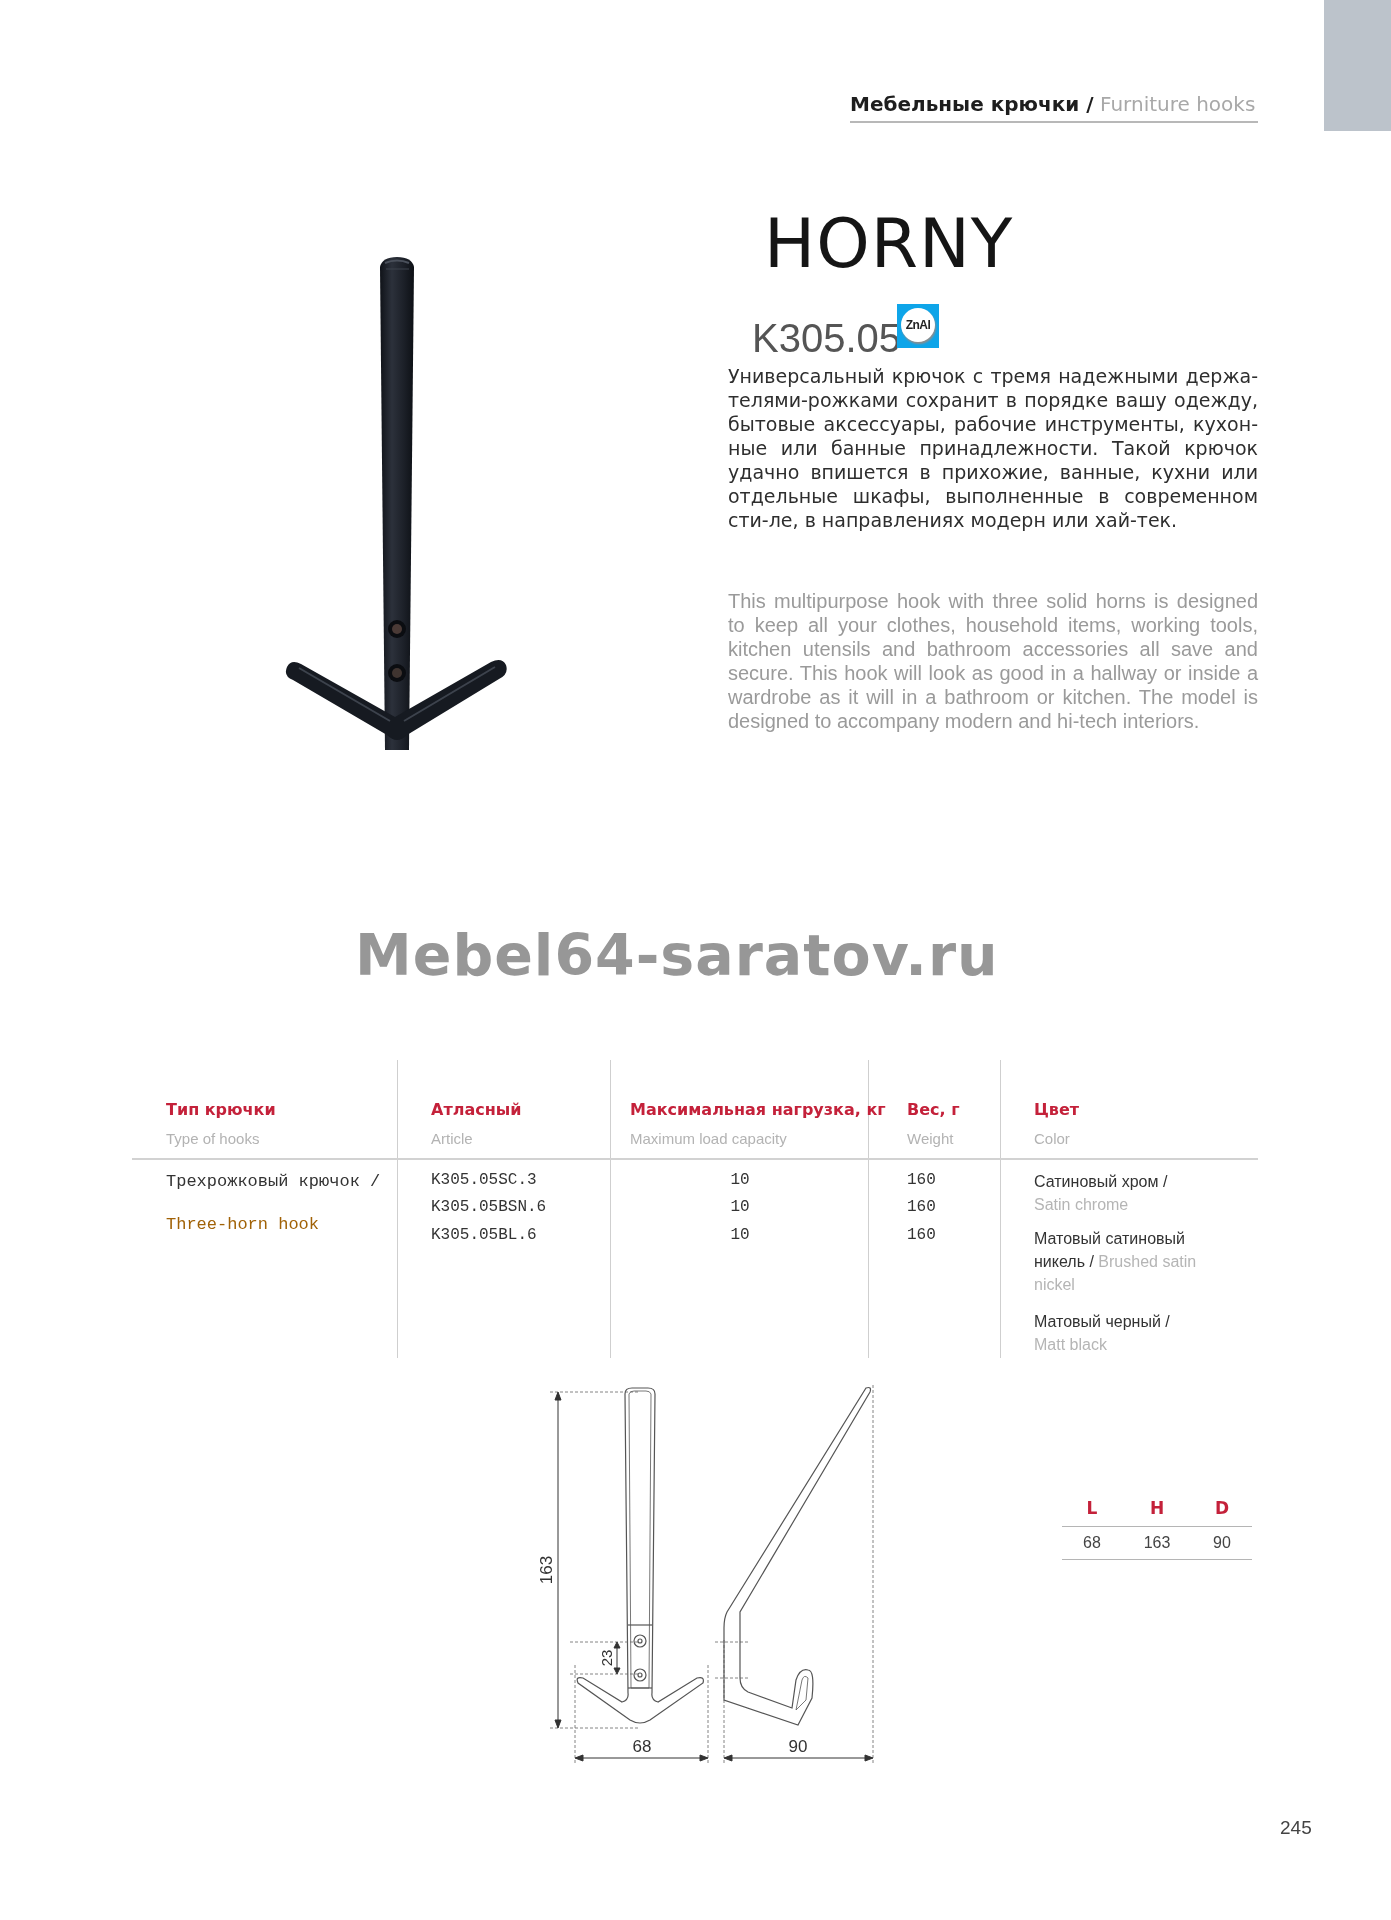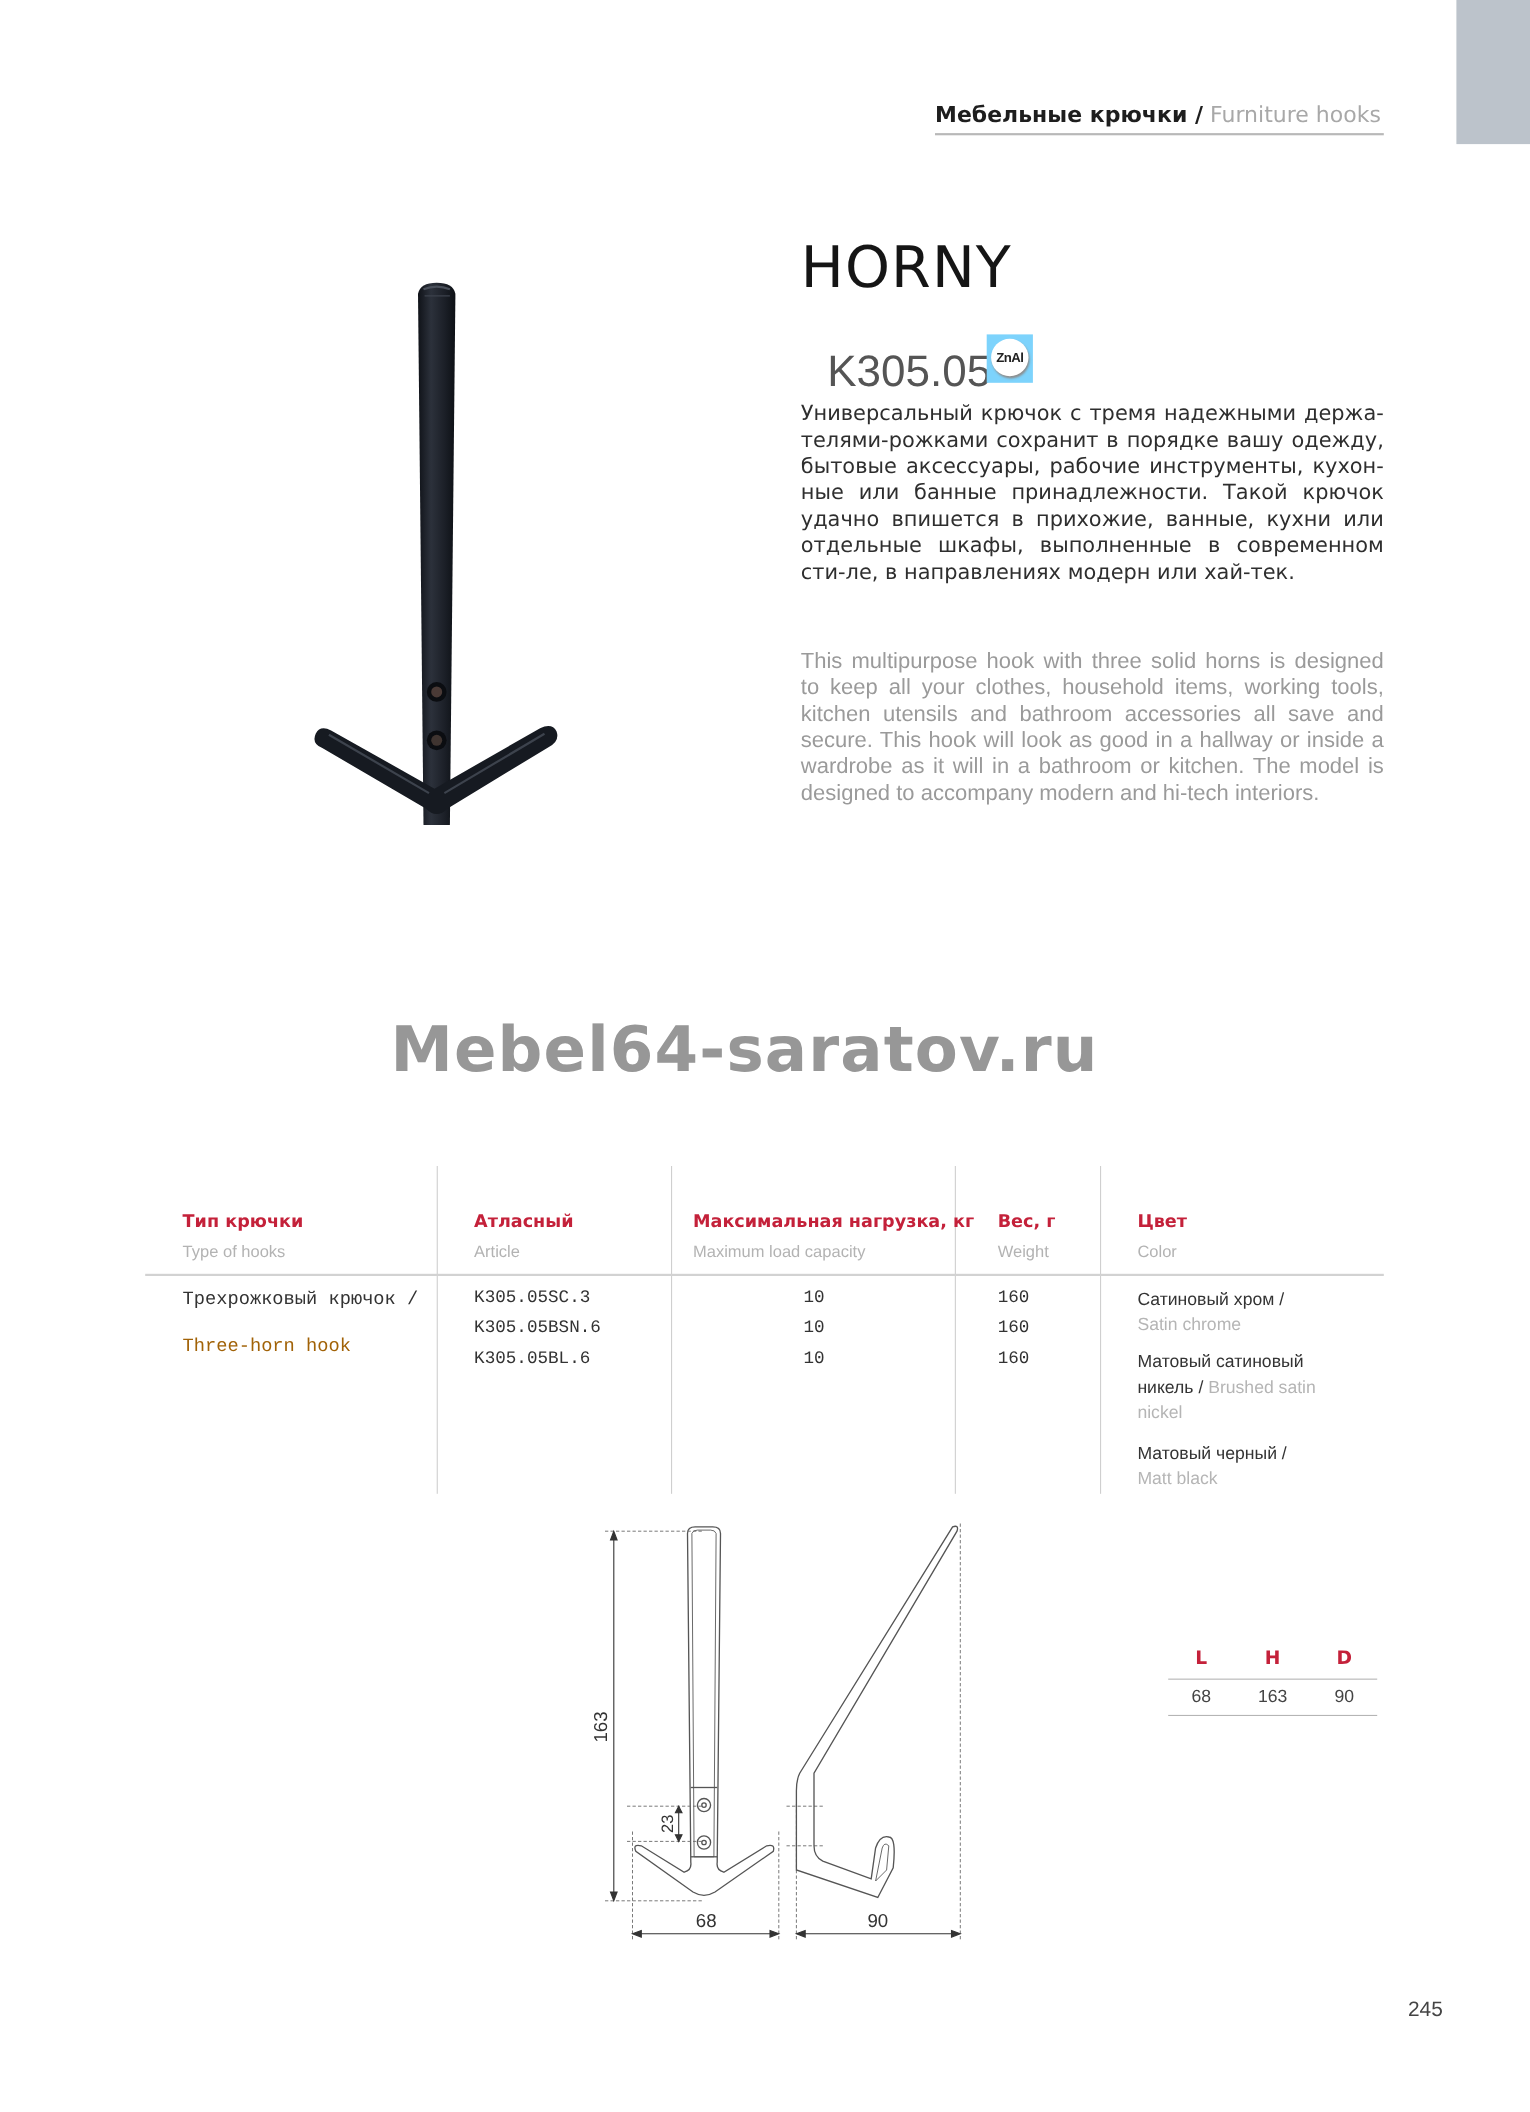--- a/index.html
+++ b/index.html
@@ -5,23 +5,23 @@
   html, body { margin:0; padding:0; }
   body { width:1391px; height:1920px; position:relative; background:#ffffff; overflow:hidden;
          font-family:"DejaVu Sans", sans-serif; color:#2a2a2a; }
   .abs { position:absolute; }
   #corner-tab { left:1324px; top:0; width:67px; height:131px; background:#bcc3cb; }
   #section-header { left:850px; top:92px; width:408px; font-size:20px; white-space:nowrap; }
   #section-header .ru { color:#1e1e1e; font-weight:bold; }
   #section-header .en { color:#a8a8a8; }
   #header-rule { left:850px; top:121px; width:408px; height:2px; background:#b8b8b8; }
 
-  #product-title { left:728px; top:204px; font-size:52px; line-height:80px; color:#151515; letter-spacing:1px; }
+  #product-title { left:764px; top:204px; font-size:68px; line-height:80px; color:#151515; letter-spacing:1px; }
   #product-code { left:730px; top:316px; font-size:40px; line-height:44px; color:#555; font-family:"Liberation Sans", sans-serif;margin-left:22px; }
-  #material-badge { left:897px; top:304px; width:42px; height:44px; background:#7dd3fc; }
+  #material-badge { left:897px; top:304px; width:42px; height:44px; background:#0ea5e9; }
   #material-badge .circle { position:absolute; left:4px; top:4px; width:34px; height:34px; border-radius:50%;
          background:#ffffff; box-shadow:1px 2px 2px #8d8d8d; font-family:"Liberation Sans", sans-serif;
          font-size:12px; font-weight:bold; color:#222; text-align:center; line-height:34px; letter-spacing:-0.5px; }
 
   .para { width:530px; left:728px; font-size:19px; line-height:24px; text-align:justify; }
   #desc-ru { top:364px; color:#2e2e2e; }
   #desc-en { top:589px; color:#9a9a9a; font-family:"Liberation Sans", sans-serif; font-size:20px; }
 
   #product-photo { left:285px; top:255px; width:235px; height:590px; }
 

